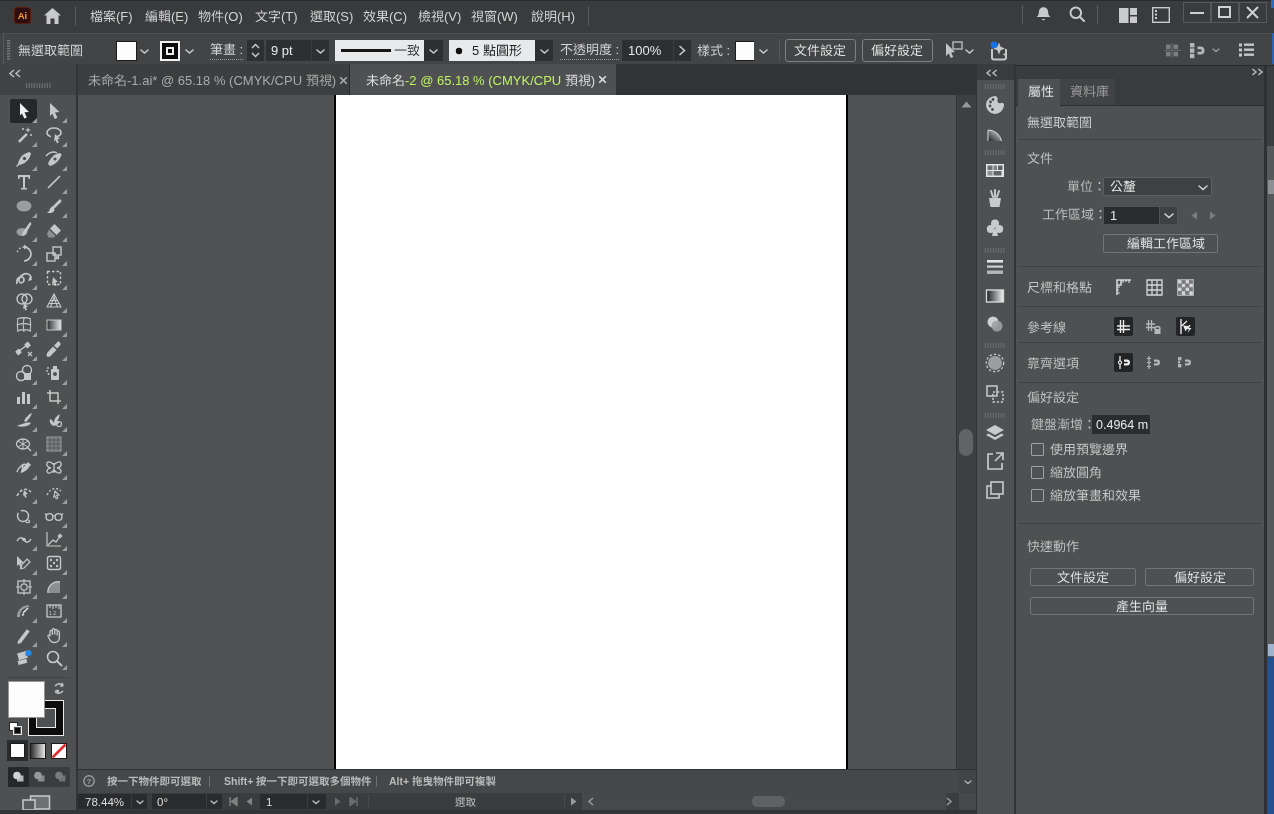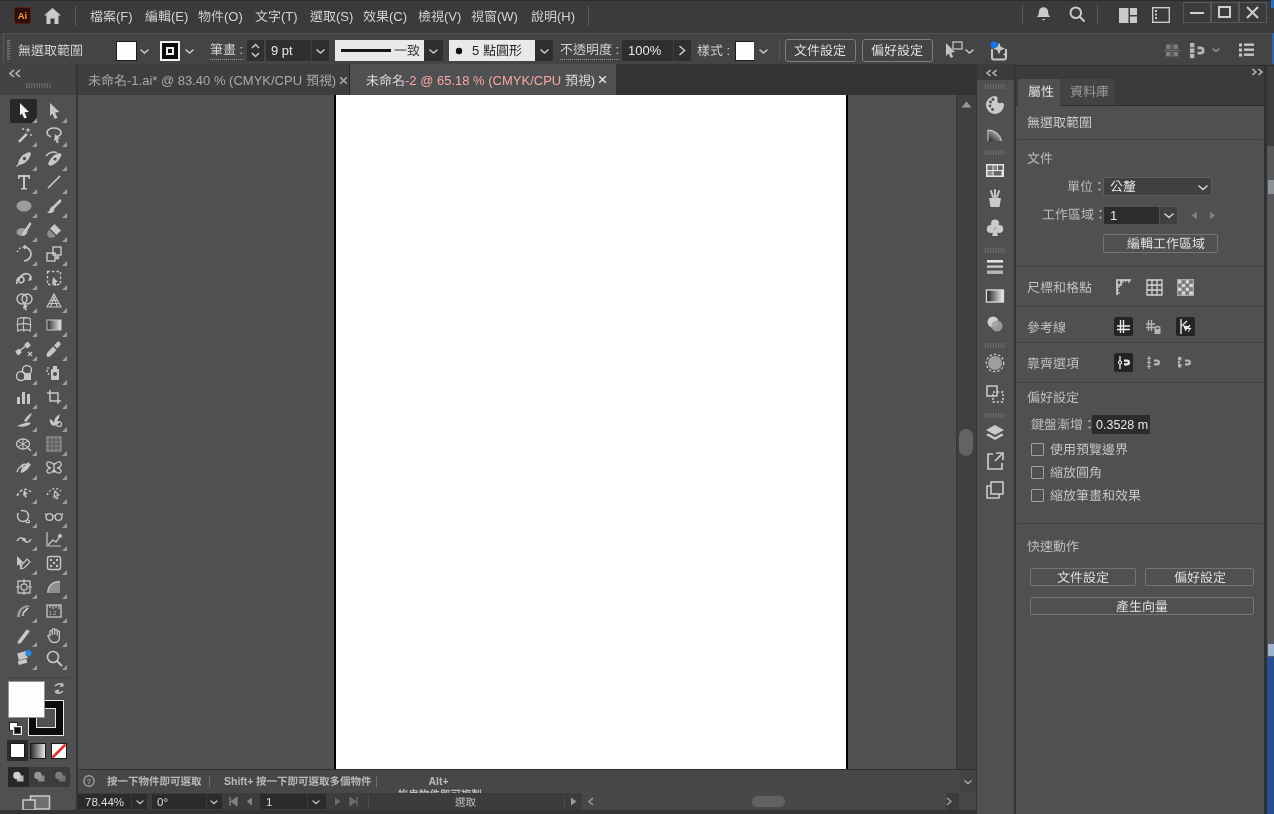--- a/index.html
+++ b/index.html
@@ -298,42 +298,42 @@
 <div style="position:absolute;left:77px;top:64px;width:899px;height:31px;background:#323334"></div>
 <div style="position:absolute;left:77px;top:64px;width:273px;height:31px;background:#3d3e3f;border-right:1px solid #2a2b2c"></div>
 <div style="position:absolute;left:88px;top:70.5px;height:19px;display:flex;align-items:center;white-space:nowrap;">
     <svg width="39" height="13" viewBox="0 0 39 13" style="display:block;flex:none">
       <g fill="#a9aaab" transform="translate(0,11.1) scale(0.0130,-0.0130)">
         <use href="#r672a" x="0"></use>
         <use href="#r547d" x="1000"></use>
         <use href="#r540d" x="2000"></use>
       </g>
     </svg>
-    <span style="font:normal 13px 'Liberation Sans',sans-serif;color:#a9aaab;line-height:19px;white-space:pre">-1.ai* @ 83.40 % (CMYK/CPU </span>
+    <span style="font:normal 13px 'Liberation Sans',sans-serif;color:#a9aaab;line-height:19px;white-space:pre">-1.ai* @ 65.18 % (CMYK/CPU </span>
     <svg width="26" height="13" viewBox="0 0 26 13" style="display:block;flex:none">
       <g fill="#a9aaab" transform="translate(0,11.1) scale(0.0130,-0.0130)">
         <use href="#r9810" x="0"></use>
         <use href="#r8996" x="1000"></use>
       </g>
     </svg>
     <span style="font:normal 13px 'Liberation Sans',sans-serif;color:#a9aaab;line-height:19px;white-space:pre">)</span>
   </div>
 <svg class="ab" style="left:339px;top:76px" width="9" height="9" viewBox="0 0 9 9">
     <path d="M1.2 1.2 L7.8 7.8 M7.8 1.2 L1.2 7.8" stroke="#a9aaab" stroke-width="1.6"></path>
   </svg>
 <div style="position:absolute;left:350px;top:64px;width:266px;height:31px;background:#4e5051"></div>
 <div style="position:absolute;left:366px;top:70.5px;height:19px;display:flex;align-items:center;white-space:nowrap;">
     <svg width="39" height="13" viewBox="0 0 39 13" style="display:block;flex:none">
       <g fill="#dededf" transform="translate(0,11.1) scale(0.0130,-0.0130)">
         <use href="#r672a" x="0"></use>
         <use href="#r547d" x="1000"></use>
         <use href="#r540d" x="2000"></use>
       </g>
     </svg>
-    <span style="font:normal 13px 'Liberation Sans',sans-serif;color:#fca5a5;line-height:19px;white-space:pre">-2 @ 65.18 % (CMYK/CPU </span>
+    <span style="font:normal 13px 'Liberation Sans',sans-serif;color:#bef264;line-height:19px;white-space:pre">-2 @ 65.18 % (CMYK/CPU </span>
     <svg width="26" height="13" viewBox="0 0 26 13" style="display:block;flex:none">
       <g fill="#dededf" transform="translate(0,11.1) scale(0.0130,-0.0130)">
         <use href="#r9810" x="0"></use>
         <use href="#r8996" x="1000"></use>
       </g>
     </svg>
     <span style="font:normal 13px 'Liberation Sans',sans-serif;color:#dededf;line-height:19px;white-space:pre">)</span>
   </div>
 <svg class="ab" style="left:598px;top:75px" width="9" height="9" viewBox="0 0 9 9">
     <path d="M1.2 1.2 L7.8 7.8 M7.8 1.2 L1.2 7.8" stroke="#dededf" stroke-width="1.6"></path>
@@ -803,21 +803,21 @@
         <use href="#b9078" x="5000"></use>
         <use href="#b53d6" x="6000"></use>
         <use href="#b591a" x="7000"></use>
         <use href="#b500b" x="8000"></use>
         <use href="#b7269" x="9000"></use>
         <use href="#b4ef6" x="10000"></use>
       </g>
     </svg>
   </div>
 <div style="position:absolute;left:376px;top:776px;width:1px;height:11px;background:#6e6f70"></div>
-<div style="position:absolute;left:398px;top:773.0px;height:16px;display:flex;align-items:center;white-space:nowrap;flex-direction:column;">
+<div style="position:absolute;left:389px;top:773.0px;height:16px;display:flex;align-items:center;white-space:nowrap;">
     <span style="font:bold 10.5px 'Liberation Sans',sans-serif;color:#b9babb;line-height:16px;white-space:pre">Alt+ </span>
     <svg width="84" height="10" viewBox="0 0 84 10" style="display:block;flex:none">
       <g fill="#b9babb" transform="translate(0,9.0) scale(0.0105,-0.0105)">
         <use href="#b62d6" x="0"></use>
         <use href="#b66f3" x="1000"></use>
         <use href="#b7269" x="2000"></use>
         <use href="#b4ef6" x="3000"></use>
         <use href="#b5373" x="4000"></use>
         <use href="#b53ef" x="5000"></use>
         <use href="#b8907" x="6000"></use>
@@ -1237,21 +1237,21 @@
         <use href="#r9375" x="0"></use>
         <use href="#r76e4" x="1000"></use>
         <use href="#r6f38" x="2000"></use>
         <use href="#r589e" x="3000"></use>
         <use href="#rff1a" x="4000"></use>
       </g>
     </svg>
   </div>
 <div style="position:absolute;left:1092px;top:415px;width:58px;height:19px;background:#2b2c2d"></div>
 <div style="position:absolute;left:1096px;top:415.5px;height:18px;display:flex;align-items:center;white-space:nowrap;">
-    <span style="font:normal 12.5px 'Liberation Sans',sans-serif;color:#e6e7e8;line-height:18px;white-space:pre">0.3528 m</span>
+    <span style="font:normal 12.5px 'Liberation Sans',sans-serif;color:#e6e7e8;line-height:18px;white-space:pre">0.4964 m</span>
   </div>
 <div style="position:absolute;left:1031px;top:442.5px;width:13px;height:13px;border:1.4px solid #9fa0a1;border-radius:1px"></div>
 <div style="position:absolute;left:1050px;top:439.5px;height:19px;display:flex;align-items:center;white-space:nowrap;">
     <svg width="78" height="13" viewBox="0 0 78 13" style="display:block;flex:none">
       <g fill="#c6c7c8" transform="translate(0,11.1) scale(0.0130,-0.0130)">
         <use href="#r4f7f" x="0"></use>
         <use href="#r7528" x="1000"></use>
         <use href="#r9810" x="2000"></use>
         <use href="#r89bd" x="3000"></use>
         <use href="#r908a" x="4000"></use>

